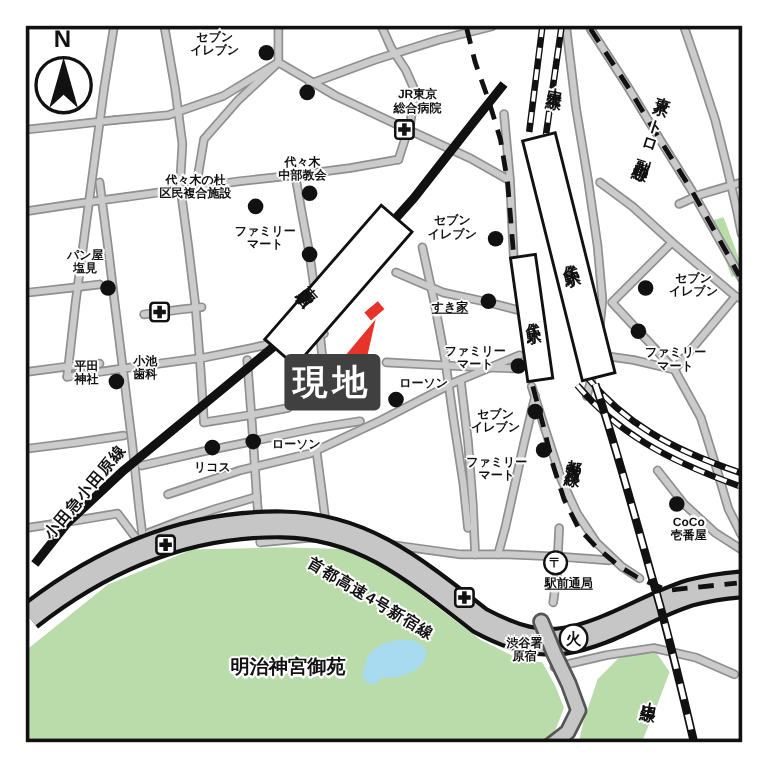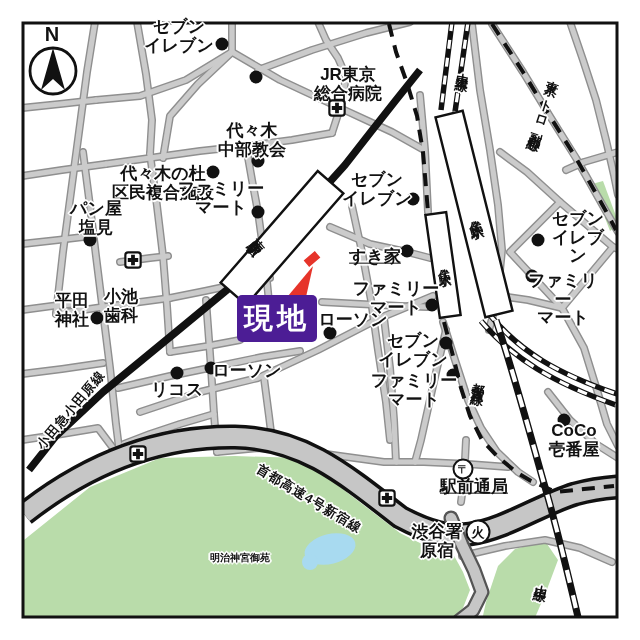--- a/index.html
+++ b/index.html
@@ -1,29 +1,29 @@
 <!DOCTYPE html>
 <html><head>
 <meta charset="utf-8">
 <style>
   html,body{margin:0;padding:0;background:#ffffff;}
   .map-wrap{position:relative;width:640px;height:640px;background:#fff;overflow:hidden;
             font-family:"Liberation Sans",sans-serif;}
   .map-wrap svg.base{position:absolute;left:0;top:0;}
   .lbl{position:absolute;transform:translate(-50%,-50%);color:#111;
-       font-size:17px;font-weight:600;line-height:1.1;text-align:center;
+       font-size:10px;font-weight:600;line-height:1.1;text-align:center;
        white-space:pre-line;letter-spacing:0px;
        text-shadow:-1px -1px 0 #fff,1px -1px 0 #fff,-1px 1px 0 #fff,1px 1px 0 #fff,
                    0 -2px 0 #fff,0 2px 0 #fff,-2px 0 0 #fff,2px 0 0 #fff;}
   .vtext{writing-mode:vertical-rl;letter-spacing:2px;white-space:nowrap;}
   .st-lbl{font-size:13px;font-weight:700;text-shadow:none;}
   .line-lbl{font-size:13px;font-weight:600;}
-  .big{font-size:10px;}
+  .big{font-size:16px;}
   .north-n{position:absolute;transform:translate(-50%,-50%);font-size:20px;font-weight:700;color:#111;}
-  .site-box{position:absolute;left:237px;top:295px;width:80px;height:47px;background:#4c1d95;
+  .site-box{position:absolute;left:237px;top:295px;width:80px;height:47px;background:#404040;
             border-radius:5px;display:flex;align-items:center;justify-content:center;
             color:#fff;font-size:29px;font-weight:700;letter-spacing:4px;}
   .hosp{position:absolute;width:18px;height:18px;transform:translate(-50%,-50%);}
   .circ-ic{position:absolute;transform:translate(-50%,-50%);background:#fff;border:2.2px solid #111;
            border-radius:50%;display:flex;align-items:center;justify-content:center;
            color:#111;font-weight:700;}
   .po{width:17px;height:17px;font-size:11px;}
   .fire{width:21px;height:21px;font-size:13px;border-width:2.6px;}
 </style>
 </head>
@@ -234,25 +234,25 @@
 <div class="lbl st-lbl vtext" style="left:442px;top:264px;transform:translate(-50%,-50%) rotate(-8deg);font-size:12px;">代々木駅</div>
 
 <div class="lbl big" style="left:240px;top:557px;">明治神宮御苑</div>
 
 <div class="lbl" style="left:179px;top:37px;">セブン
 イレブン</div>
 <div class="lbl" style="left:348px;top:85px;">JR東京
 総合病院</div>
 <div class="lbl" style="left:252px;top:141px;">代々木
 中部教会</div>
-<div class="lbl" style="left:163px;top:184px;text-align:center;">代々木の杜
+<div class="lbl" style="left:163px;top:156px;text-align:center;">代々木の杜
 区民複合施設</div>
 <div class="lbl" style="left:221px;top:199px;">ファミリー
 マート</div>
-<div class="lbl" style="left:96px;top:219px;">パン屋
+<div class="lbl" style="left:71px;top:219px;">パン屋
 塩見</div>
 <div class="lbl" style="left:121px;top:284px;margin-top:23px;">小池
 歯科</div>
 <div class="lbl" style="left:72px;top:311px;">平田
 神社</div>
 <div class="lbl" style="left:377px;top:190px;">セブン
 イレブン</div>
 <div class="lbl" style="left:375px;top:257px;text-decoration:underline;">すき家</div>
 <div class="lbl" style="left:396px;top:299px;">ファミリー
 マート</div>

